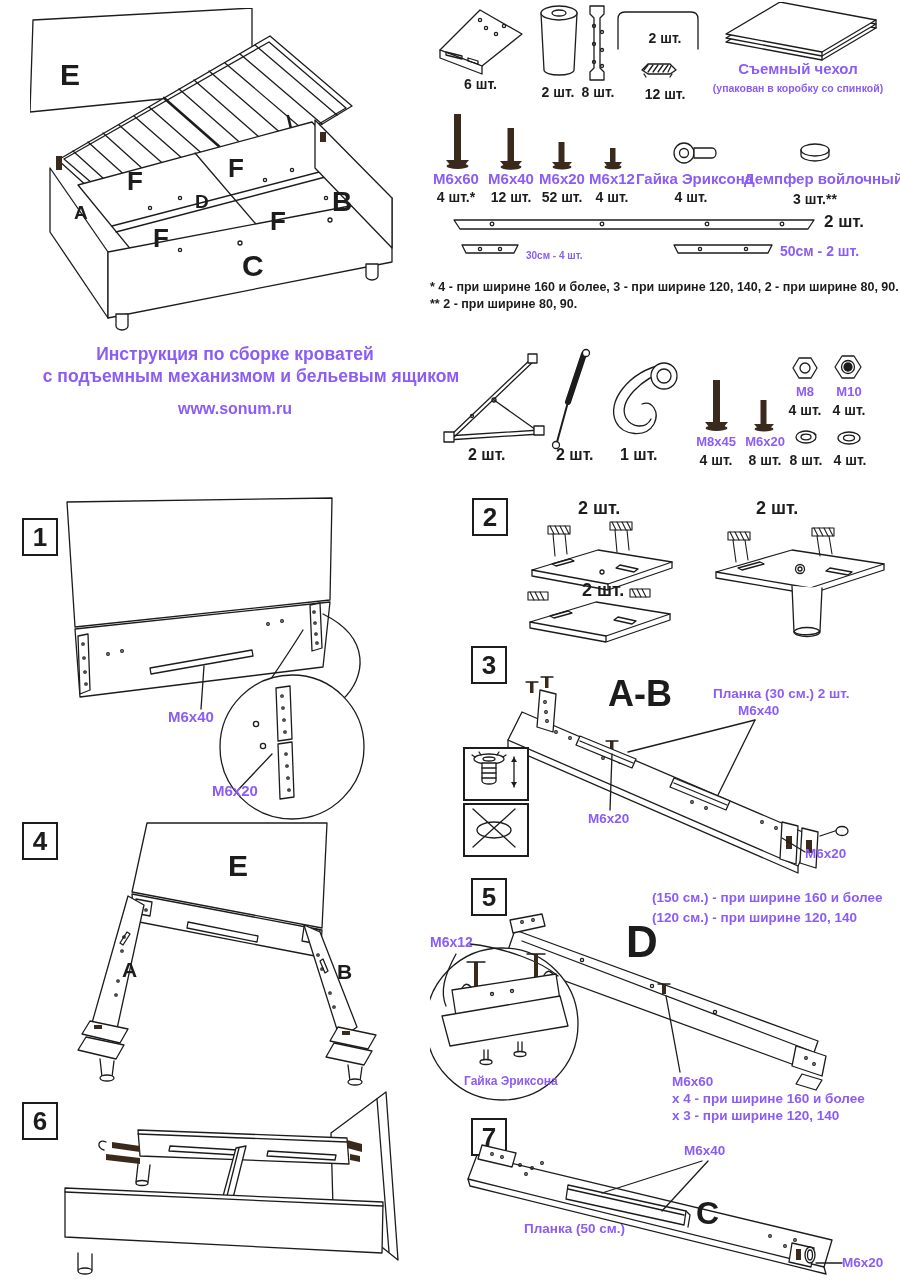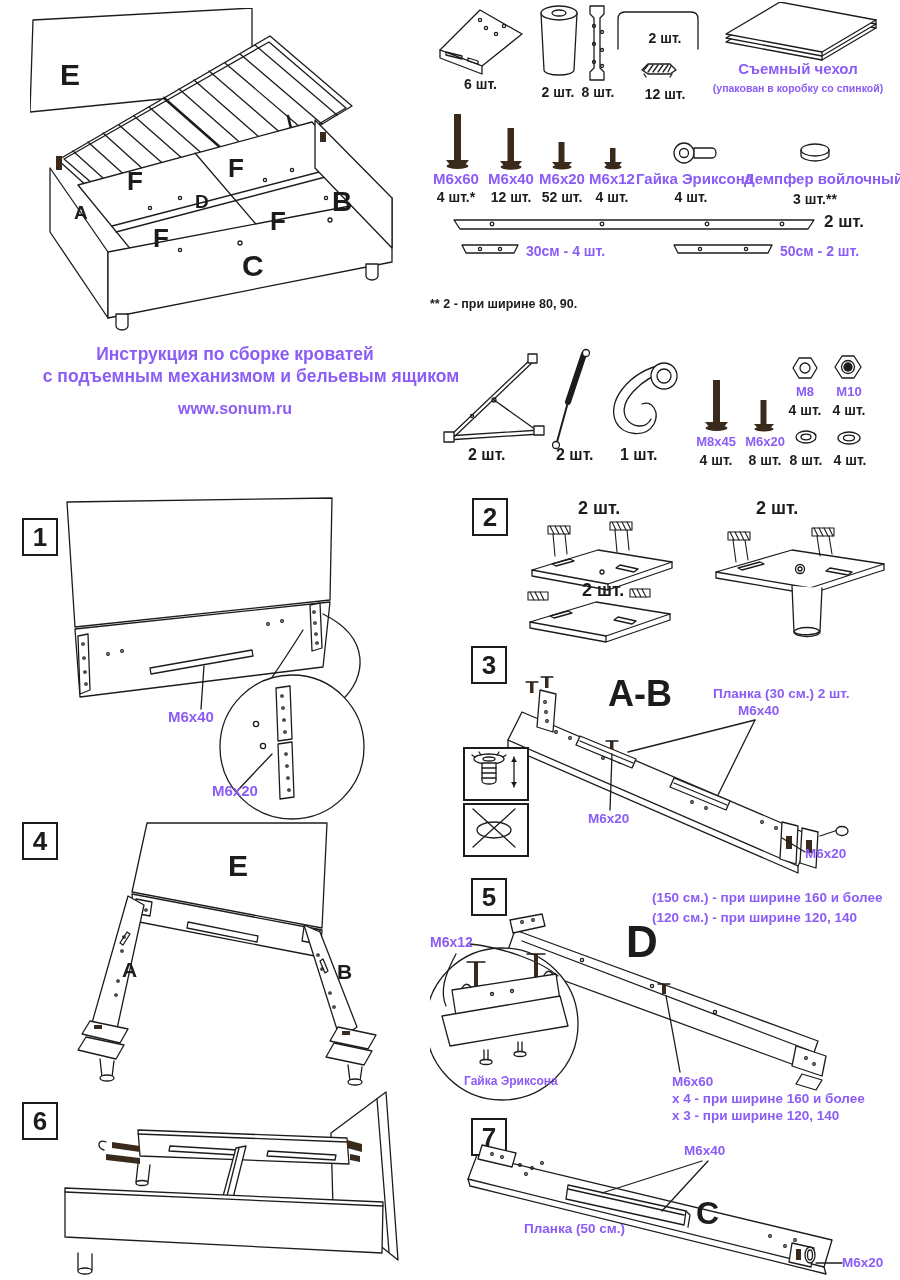--- a/index.html
+++ b/index.html
@@ -191,31 +191,32 @@
   </svg>
   <div class="qty" style="left:824px;top:212px;font-size:17px">2 шт.</div>
 
   <svg class="abs" style="left:460px;top:242px" width="60" height="14" viewBox="0 0 60 14">
     <g class="ln">
       <polygon class="wf" points="2,3 58,3 54,11 6,11"></polygon>
       <circle cx="20" cy="7" r="1.6"></circle>
         <circle cx="40" cy="7" r="1.6"></circle>
     </g>
   </svg>
-  <div class="lbl" style="left:526px;top:243px;font-size:14px">30см - 4 шт.</div>
+  <div class="lbl" style="left:526px;top:250px;font-size:10px">30см - 4 шт.</div>
 
   <svg class="abs" style="left:672px;top:242px" width="102" height="14" viewBox="0 0 102 14">
     <g class="ln">
       <polygon class="wf" points="2,3 100,3 96,11 6,11"></polygon>
       <circle cx="28" cy="7" r="1.6"></circle>
         <circle cx="74" cy="7" r="1.6"></circle>
     </g>
   </svg>
   <div class="lbl" style="left:780px;top:243px;font-size:14px">50см - 2 шт.</div>
 
+  <div class="note" style="left:430px;top:280px">* 4 - при ширине 160 и более, 3 - при ширине 120, 140, 2 - при ширине 80, 90.</div>
   <div class="note" style="left:430px;top:297px">** 2 - при ширине 80, 90.</div>
 
   <div class="lbl ctr" style="left:30px;top:344px;width:410px;font-size:17.5px">Инструкция по сборке кроватей</div>
   <div class="lbl ctr" style="left:34px;top:366px;width:434px;font-size:17.5px">с подъемным механизмом и бельевым ящиком</div>
   <div class="lbl ctr" style="left:30px;top:400px;width:410px;font-size:16px">www.sonum.ru</div>
 
 
   <svg class="abs" style="left:442px;top:352px" width="105" height="92" viewBox="0 0 105 92">
     <g class="ln">
       <path d="M5,84 L98,78 M5,88 L98,82"></path>

